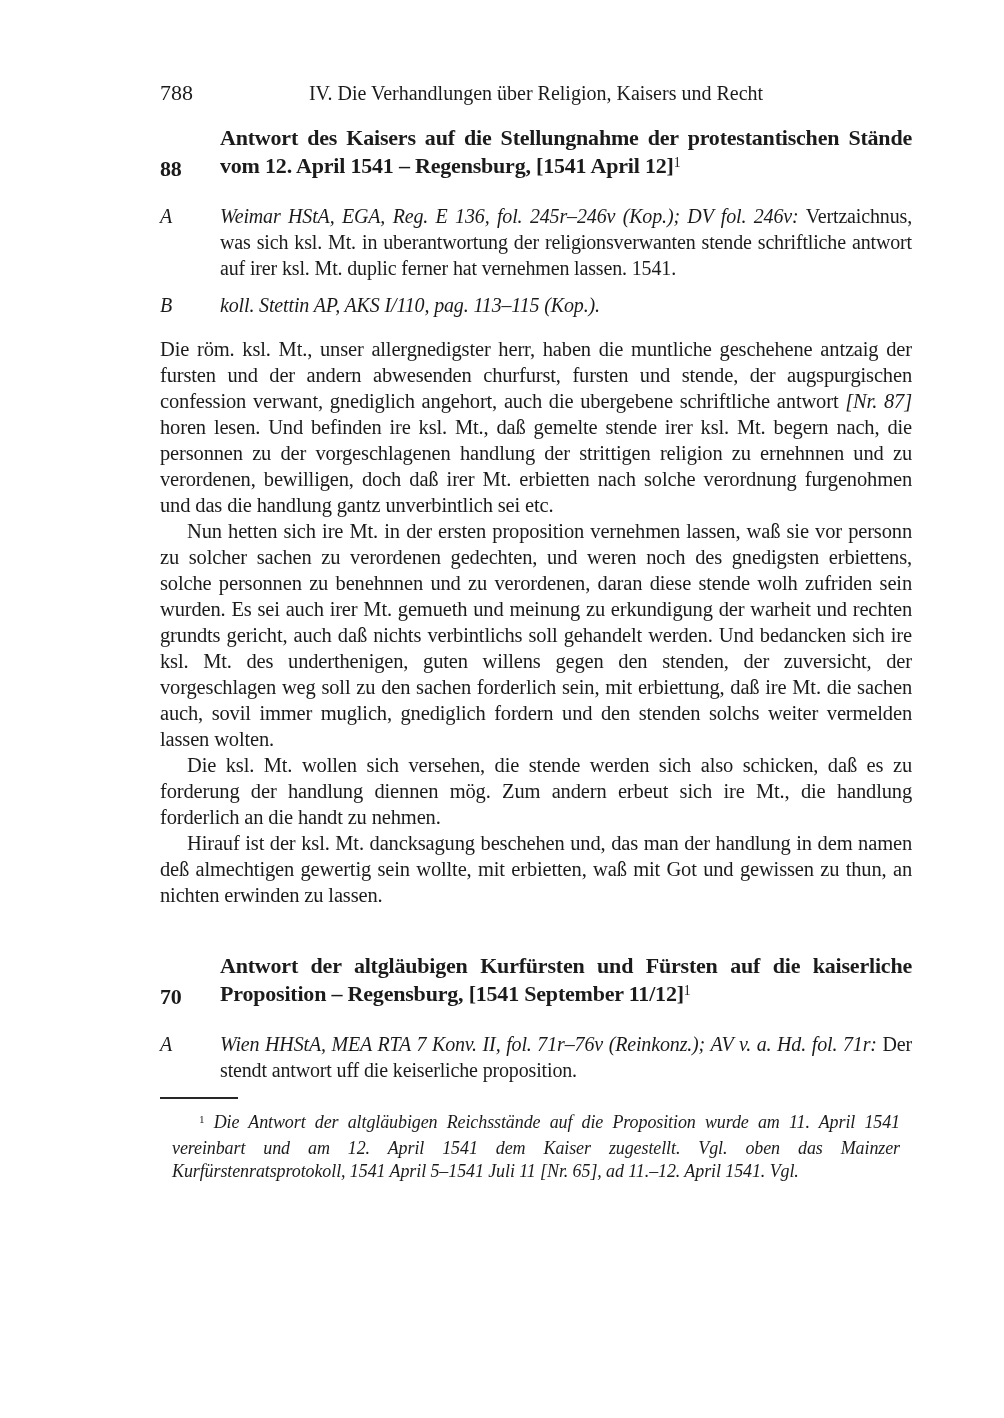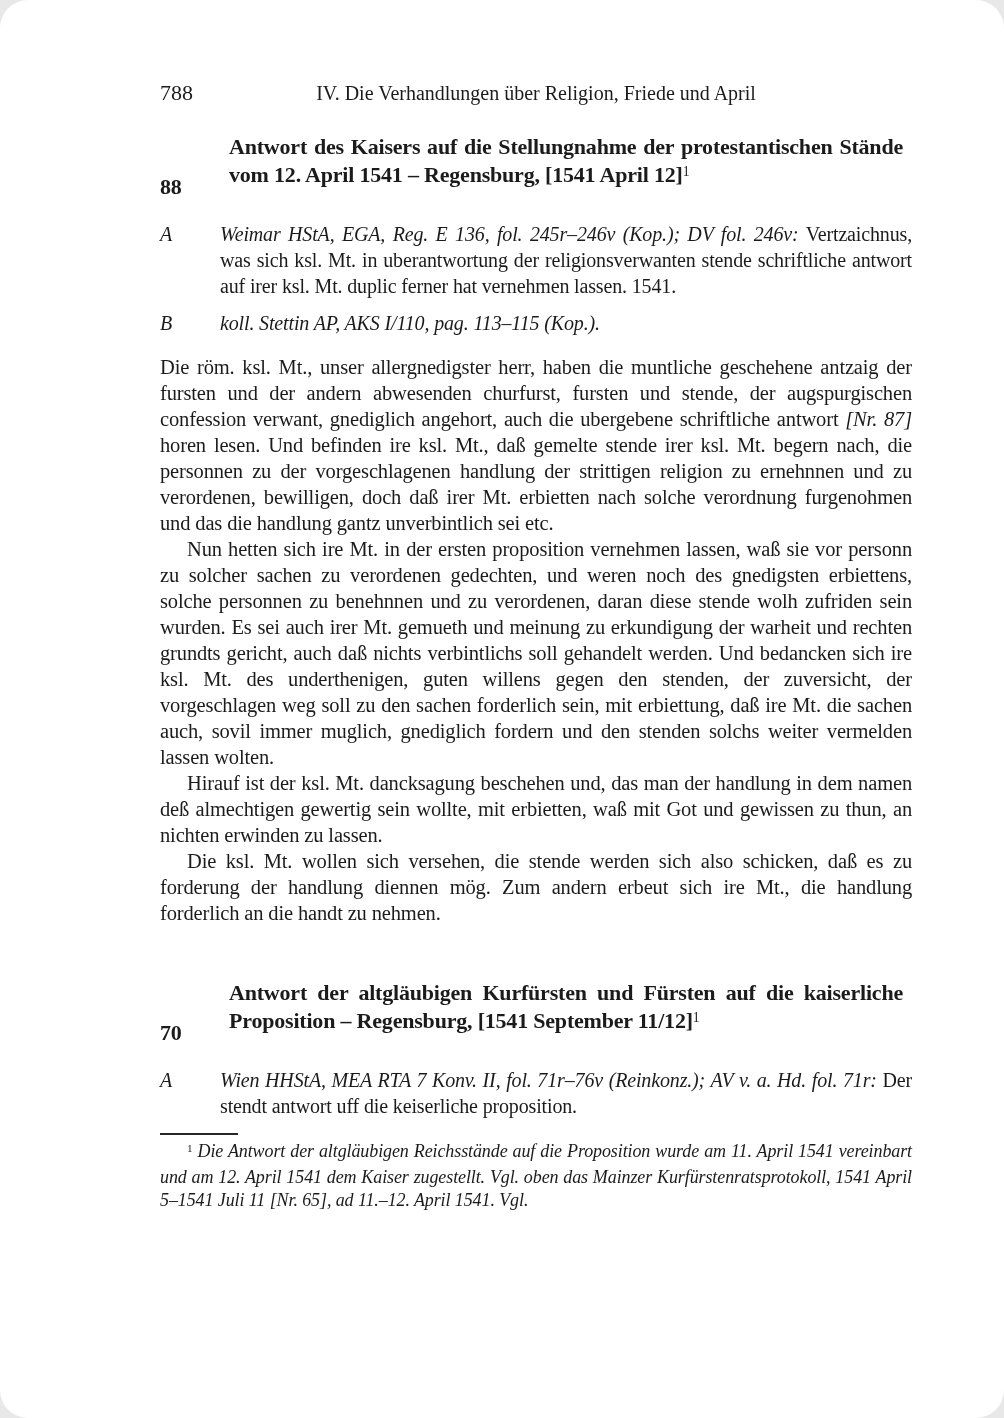--- a/index.html
+++ b/index.html
@@ -5,21 +5,20 @@
   html, body { margin: 0; padding: 0; background: #e8e8e8; }
   .page {
     position: relative;
     width: 1004px;
     height: 1418px;
     margin: 0 auto;
     background: #ffffff;
     color: #1b1b1b;
     font-family: "Liberation Serif", "DejaVu Serif", serif;
     overflow: hidden;
-    border-radius: 28px;
   }
   .content {
     position: absolute;
     left: 160px;
     top: 80px;
     width: 752px;
   }
   
   .running-head-row {
     position: relative;
@@ -41,21 +40,21 @@
   .doc-heading {
     display: flex;
     align-items: flex-end;
     margin-top: 18px;
     font-weight: bold;
     font-size: 22px;
     line-height: 28px;
     letter-spacing: -0.2px;
   }
   .doc-heading .doc-num { flex: 0 0 60px; }
-  .doc-heading .doc-title { flex: 1 1 auto; text-align: justify; margin: 9px; font-size: inherit; font-family: Liberation Serif, serif; }
+  .doc-heading .doc-title { flex: 1 1 auto; text-align: justify; margin: 0; font-size: inherit; font-family: Liberation Serif, serif; }
   sup.fn-mark {
     font-weight: normal;
     font-size: 0.62em;
     vertical-align: baseline;
     position: relative;
     top: -0.45em;
   }
   
   .sources { margin-top: 20px; }
   .source-row {
@@ -85,39 +84,39 @@
   
   .footnote-area { margin-top: 14px; }
   .footnote-block { margin-top: 0; }
   .footnote-block + .footnote-block { margin-top: 10px; }
   .fn-rule {
     width: 78px;
     border-top: 2px solid #262626;
     margin: 0 0 5px 0;
   }
   .footnote {
-    margin: 0;
+    margin: 12px;
     font-size: 18px;
     line-height: 23.5px;
     text-align: justify;
     text-indent: 27px;
     letter-spacing: -0.1px;
     font-family: Liberation Serif, serif;
   }
   .footnote .fn-text { font-style: italic; }
 </style>
 </head>
 <body>
 
 <div class="page">
   <div class="content">
 
     <div class="running-head-row">
       <span class="page-num">788</span>
-      <span class="running-head">IV. Die Verhandlungen über Religion, Friede und April</span>
+      <span class="running-head">IV. Die Verhandlungen über Religion, Kaisers und Recht</span>
     </div>
 
     <div class="doc-heading">
       <span class="doc-num">88</span>
       <h2 class="doc-title"><span>Antwort des Kaisers auf die Stellungnahme der protestantischen Stände vom 12. April 1541 – Regensburg, [1541 April 12]</span><sup class="fn-mark">1</sup></h2>
     </div>
 
     <div class="sources">
       <div class="source-row">
         <span class="source-label">A</span>
@@ -125,22 +124,22 @@
       </div>
       <div class="source-row">
         <span class="source-label">B</span>
         <p class="source-text"><span class="cit">koll. Stettin AP, AKS I/110, pag. 113–115 (Kop.).</span> <span></span></p>
       </div>
     </div>
 
     <div class="body-text">
       <p class="noindent"><span>Die röm. ksl. Mt., unser allergnedigster herr, haben die muntliche geschehene antzaig der fursten und der andern abwesenden churfurst, fursten und stende, der augspurgischen confession verwant, gnediglich angehort, auch die ubergebene schriftliche antwort </span><span class="ref">[Nr. 87]</span><span> horen lesen. Und befinden ire ksl. Mt., daß gemelte stende irer ksl. Mt. begern nach, die personnen zu der vorgeschlagenen handlung der strittigen religion zu ernehnnen und zu verordenen, bewilligen, doch daß irer Mt. erbietten nach solche verordnung furgenohmen und das die handlung gantz unverbintlich sei etc.</span></p>
       <p>Nun hetten sich ire Mt. in der ersten proposition vernehmen lassen, waß sie vor personn zu solcher sachen zu verordenen gedechten, und weren noch des gnedigsten erbiettens, solche personnen zu benehnnen und zu verordenen, daran diese stende wolh zufriden sein wurden. Es sei auch irer Mt. gemueth und meinung zu erkundigung der warheit und rechten grundts gericht, auch daß nichts verbintlichs soll gehandelt werden. Und bedancken sich ire ksl. Mt. des underthenigen, guten willens gegen den stenden, der zuversicht, der vorgeschlagen weg soll zu den sachen forderlich sein, mit erbiettung, daß ire Mt. die sachen auch, sovil immer muglich, gnediglich fordern und den stenden solchs weiter vermelden lassen wolten.</p>
+      <p>Die ksl. Mt. wollen sich versehen, die stende werden sich also schicken, daß es zu forderung der handlung diennen mög. Zum andern erbeut sich ire Mt., die handlung forderlich an die handt zu nehmen.</p>
       <p>Hirauf ist der ksl. Mt. dancksagung beschehen und, das man der handlung in dem namen deß almechtigen gewertig sein wollte, mit erbietten, waß mit Got und gewissen zu thun, an nichten erwinden zu lassen.</p>
-      <p>Die ksl. Mt. wollen sich versehen, die stende werden sich also schicken, daß es zu forderung der handlung diennen mög. Zum andern erbeut sich ire Mt., die handlung forderlich an die handt zu nehmen.</p>
     </div>
 
     <div class="doc-heading entry-89">
       <span class="doc-num">70</span>
       <h2 class="doc-title"><span>Antwort der altgläubigen Kurfürsten und Fürsten auf die kaiserliche Proposition – Regensburg, [1541 September 11/12]</span><sup class="fn-mark">1</sup></h2>
     </div>
 
     <div class="sources">
       <div class="source-row">
         <span class="source-label">A</span>

